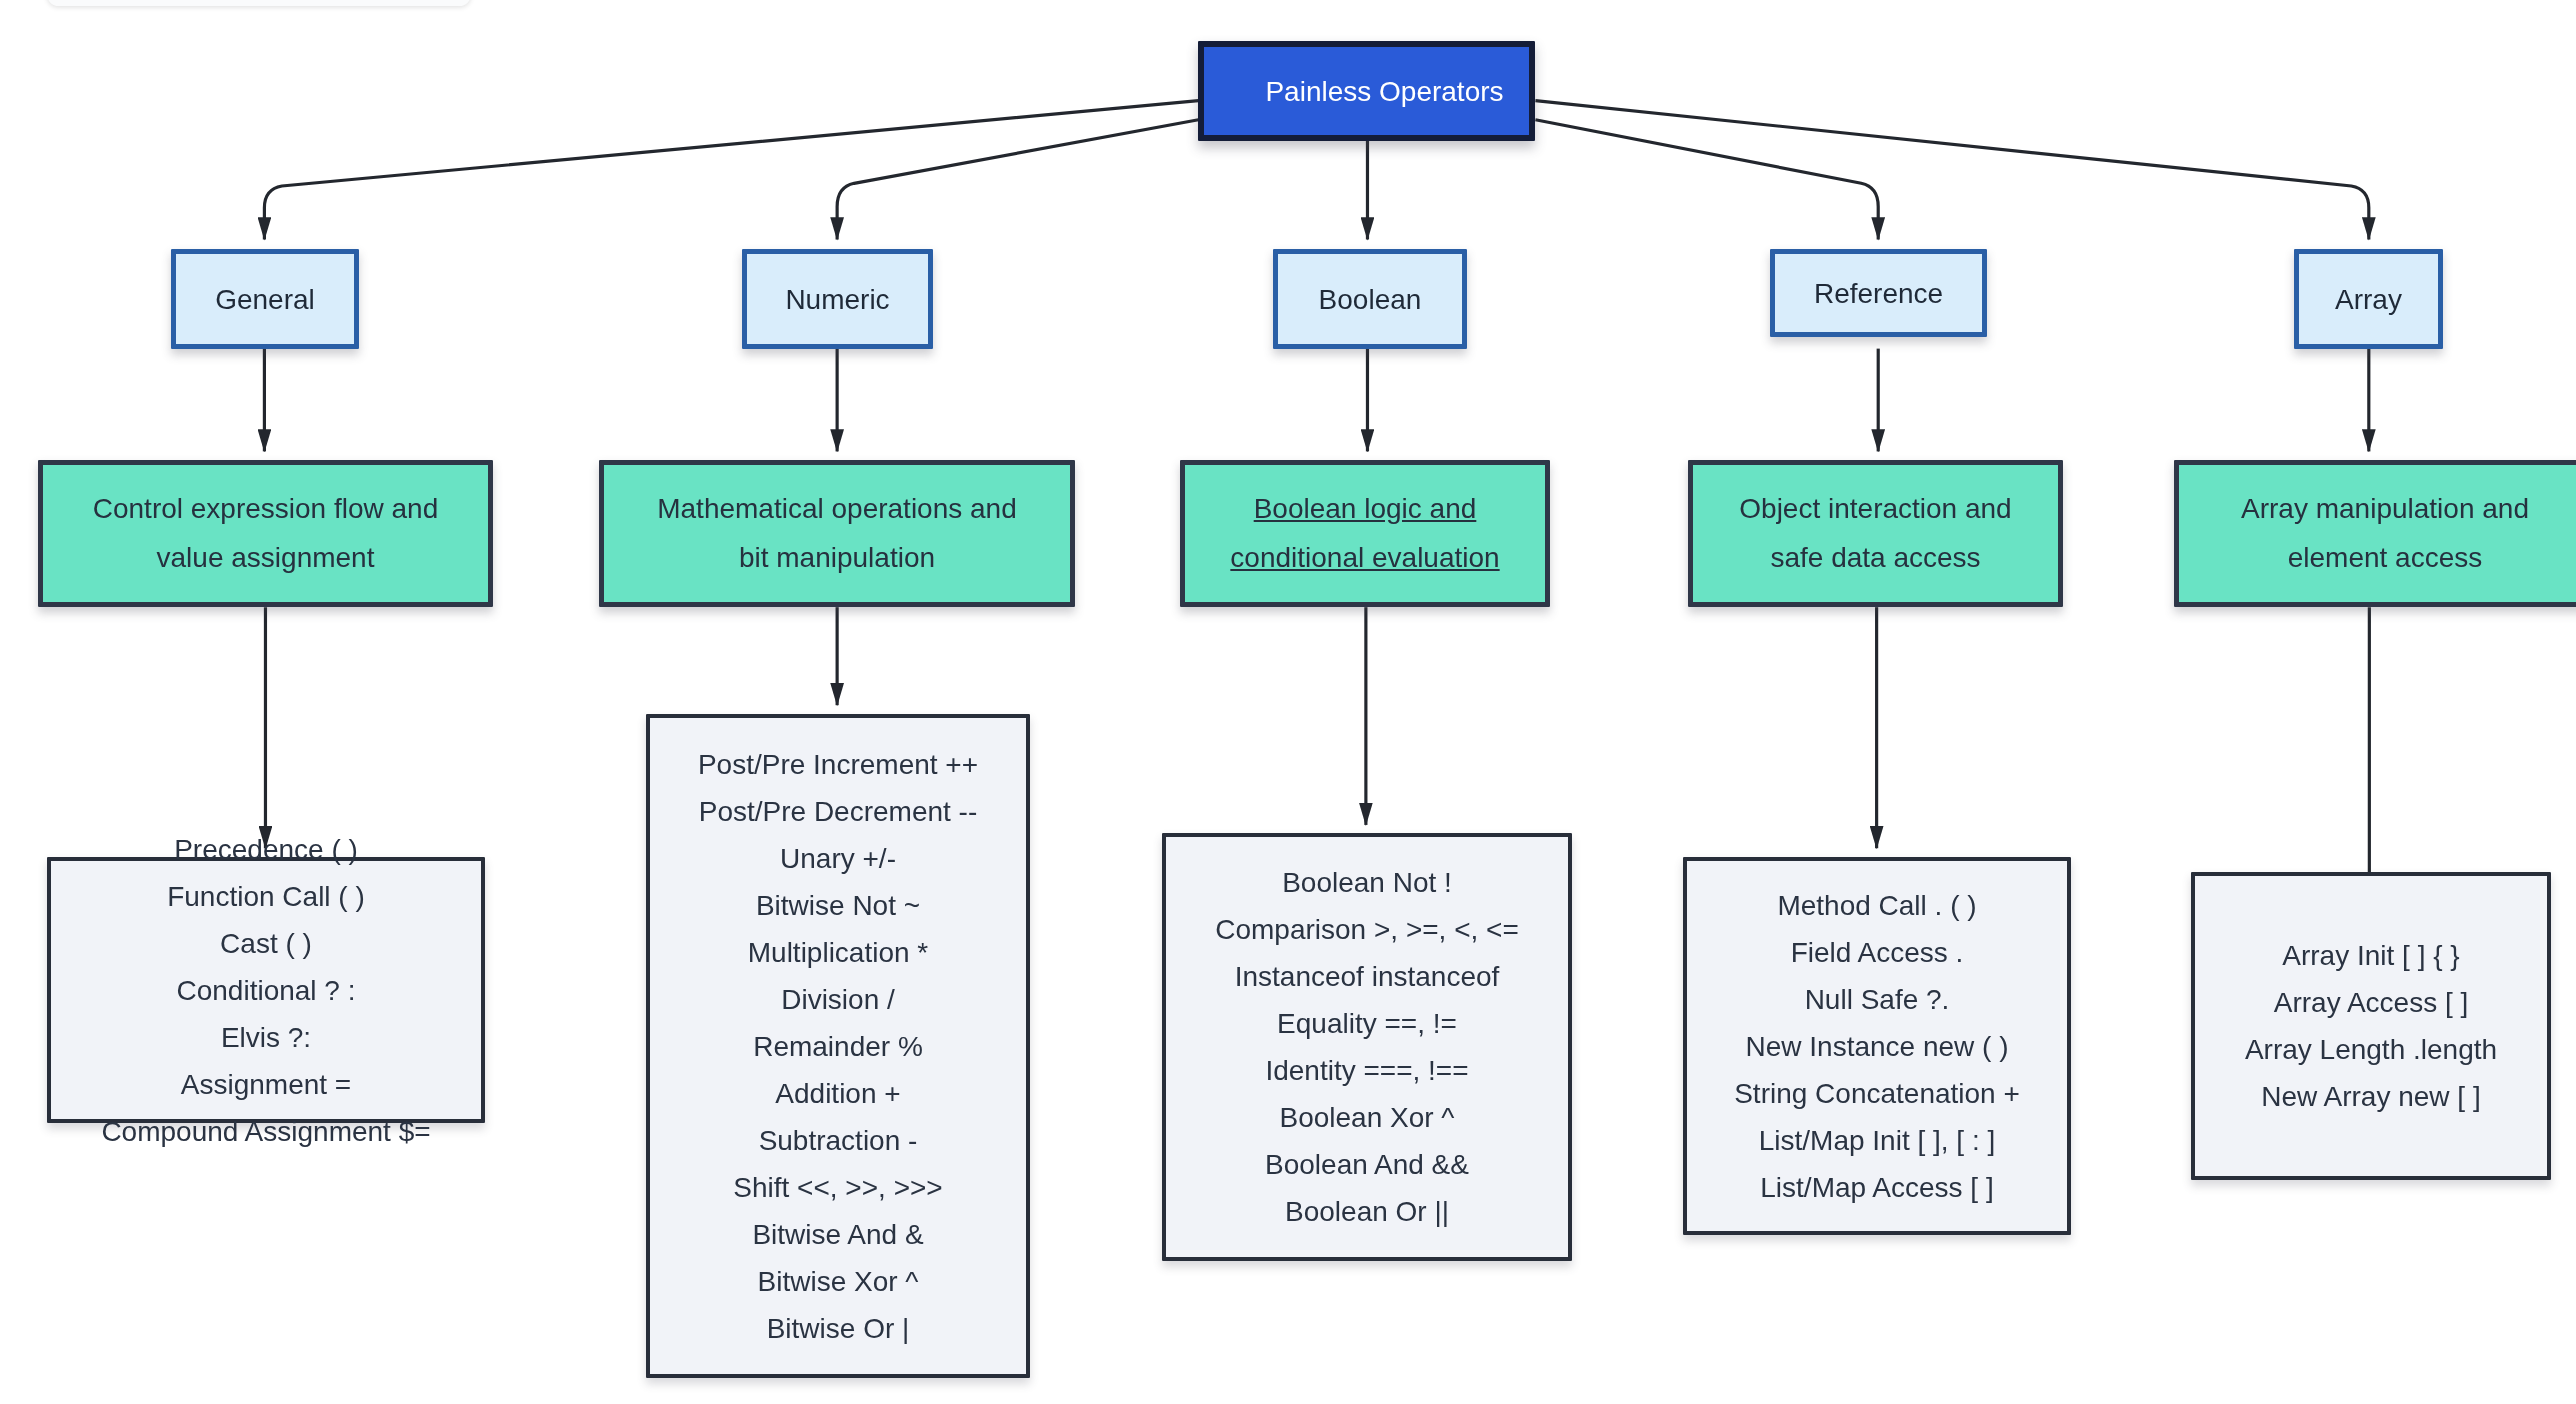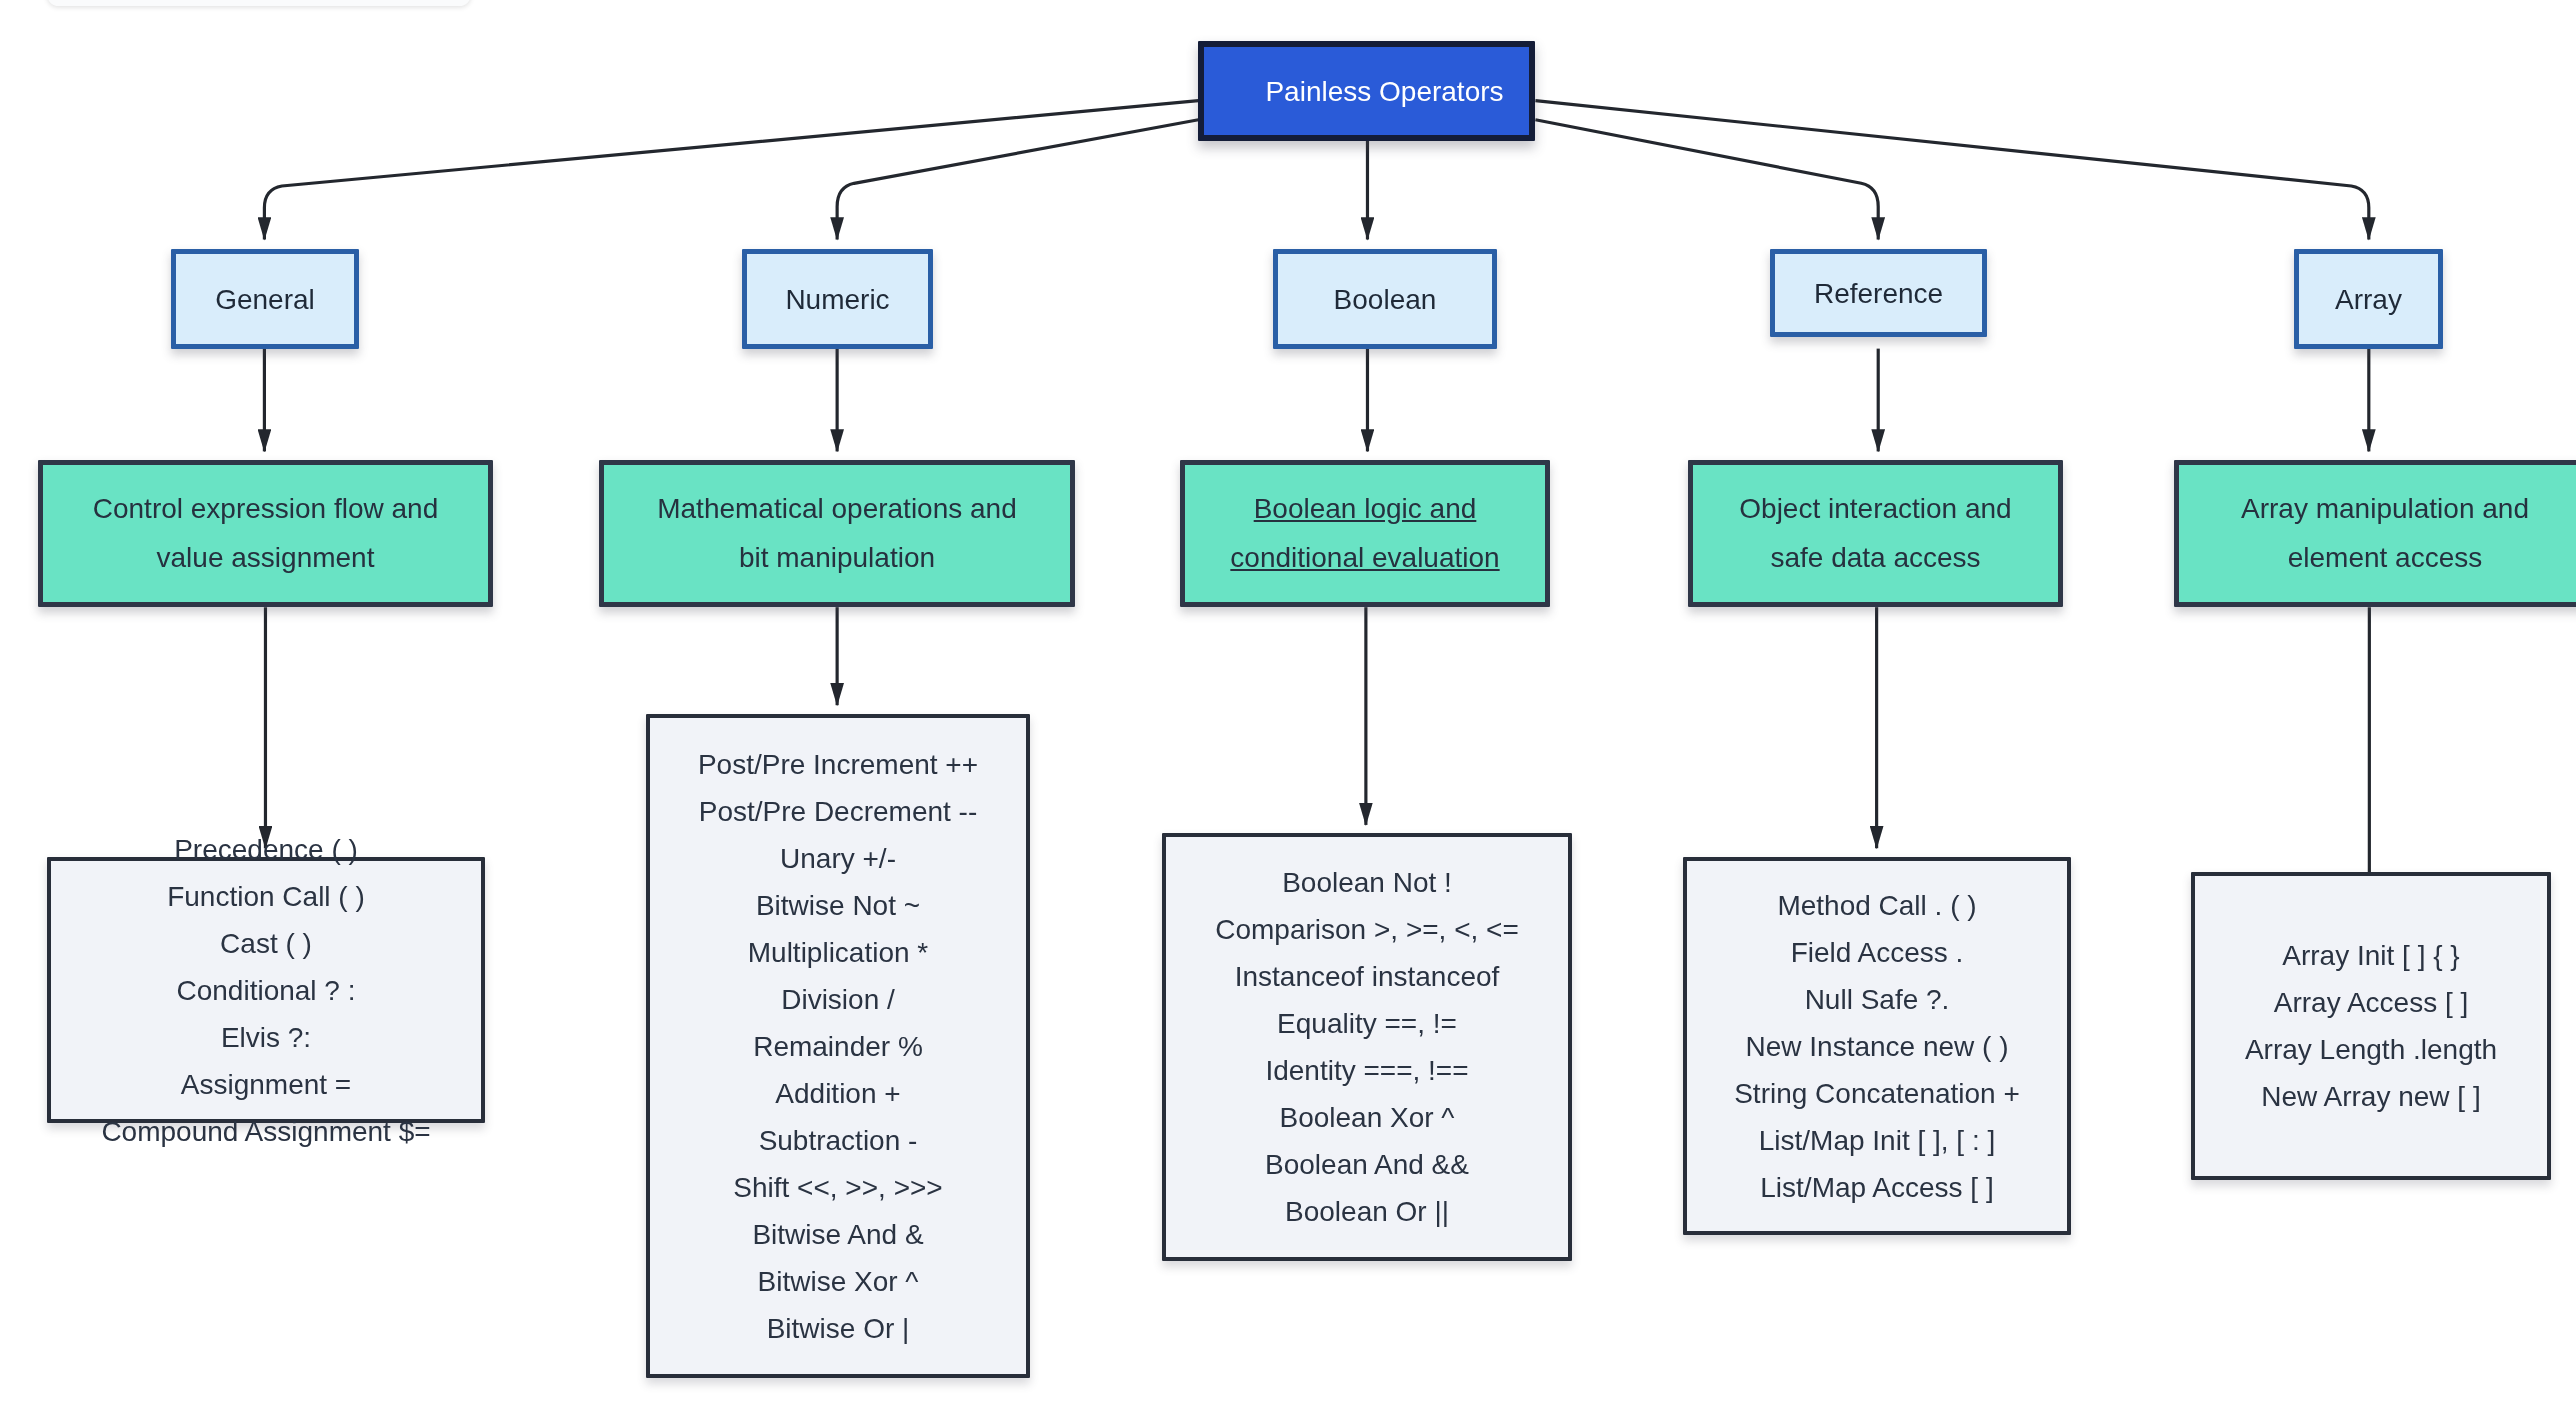--- a/index.html
+++ b/index.html
@@ -89,21 +89,21 @@
   <div class="node root" style="left:1198px;top:41px;width:337px;height:100px;padding-left:36px;">
     <span>Painless Operators</span>
   </div>
 
   <div class="node cat" style="left:171px;top:249px;width:188px;height:100px;">
     <span>General</span>
   </div>
   <div class="node cat" style="left:742px;top:249px;width:191px;height:100px;align-items:center;">
     <span>Numeric</span>
   </div>
-  <div class="node cat" style="left:1273px;top:249px;width:224px;height:100px;">
+  <div class="node cat" style="left:1273px;top:249px;width:194px;height:100px;">
     <span>Boolean</span>
   </div>
   <div class="node cat" style="left:1770px;top:249px;width:217px;height:88px;">
     <span>Reference</span>
   </div>
   <div class="node cat" style="left:2294px;top:249px;width:149px;height:100px;">
     <span>Array</span>
   </div>
 
   <div class="node summary" style="left:38px;top:460px;width:455px;height:147px;">

